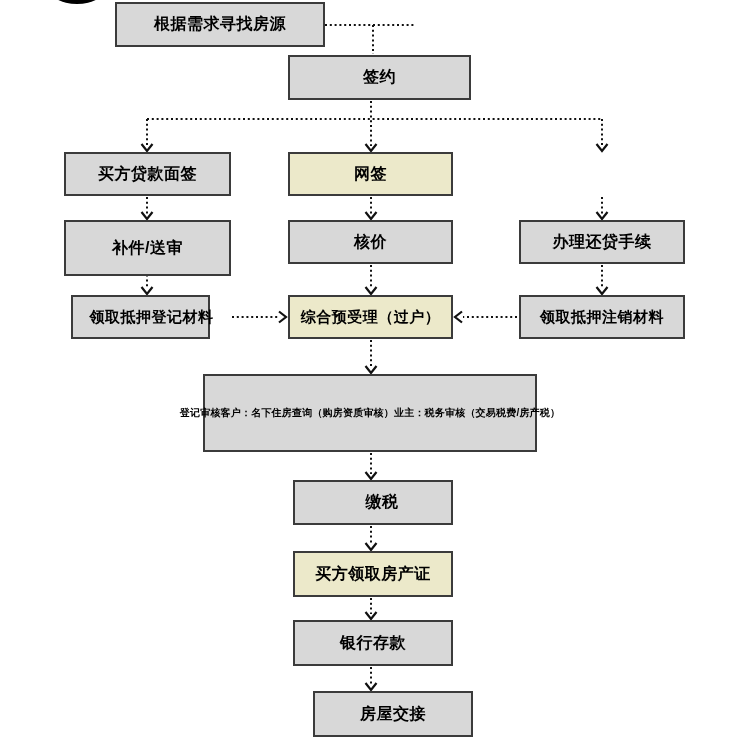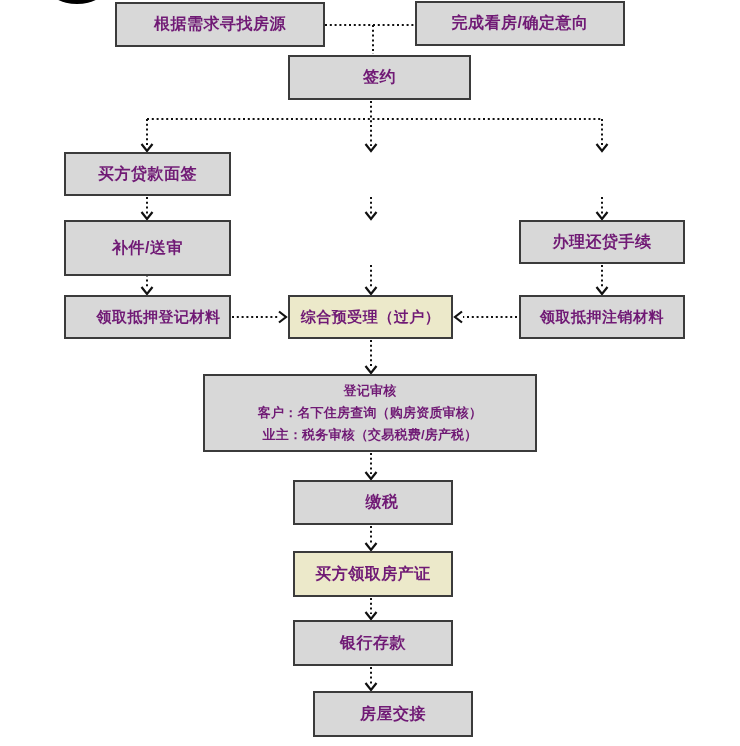--- a/index.html
+++ b/index.html
@@ -8,37 +8,37 @@
     background:#ffffff;
     font-family:"Liberation Sans","DejaVu Sans",sans-serif;
   }
   .stage{position:absolute;left:0;top:0;width:740px;height:746px;}
   .node{
     position:absolute;
     box-sizing:border-box;
     border:2px solid #3b3b3b;
     background:#d8d8d8;
     display:flex;align-items:center;justify-content:center;
-    font-weight:bold;font-size:16px;color:#701a75;
+    font-weight:bold;font-size:16px;color:#000000;
     letter-spacing:0.5px;
     white-space:nowrap;
   }
   .node.hl{background:#ece9ca;}
   .node.multiline{
-    flex-direction:column;
-    font-size:13px;line-height:22px;
+    flex-direction:row;
+    font-size:10px;line-height:22px;
     letter-spacing:0.2px;
   }
   
   .n-find-house            {left:115px; top:2px;   width:210px; height:45px;}
   .n-confirm-intent        {left:415px; top:1px;   width:210px; height:45px;}
   .n-sign-contract         {left:288px; top:55px;  width:183px; height:45px;}
   .n-buyer-loan-interview  {left:64px;  top:152px; width:167px; height:44px;}
   .n-supplement-review     {left:64px;  top:220px; width:167px; height:56px;}
-  .n-collect-mortgage-reg  {left:64px;  top:295px; width:167px; height:44px; font-size:15px;padding-left:22px;}
+  .n-collect-mortgage-reg  {left:71px;  top:295px; width:139px; height:44px; font-size:15px;padding-left:22px;}
   .n-online-sign           {left:288px; top:152px; width:165px; height:44px;}
   .n-price-verification    {left:288px; top:220px; width:165px; height:44px;}
   .n-pre-acceptance        {left:288px; top:295px; width:165px; height:44px; font-size:15px;}
   .n-seller-repayment      {left:519px; top:152px; width:166px; height:44px;}
   .n-repay-loan-procedure  {left:519px; top:220px; width:166px; height:44px;}
   .n-collect-mortgage-cxl  {left:519px; top:295px; width:166px; height:44px; font-size:15px;}
   .n-registration-review   {left:203px; top:374px; width:334px; height:78px;}
   .n-pay-tax               {left:293px; top:480px; width:160px; height:45px;padding-left:18px;}
   .n-buyer-cert            {left:293px; top:551px; width:160px; height:46px;}
   .n-bank-deposit          {left:293px; top:620px; width:160px; height:46px;text-align:center;}
@@ -95,27 +95,28 @@
       <polyline class="ah" points="462,311.5 455,317 462,322.5"></polyline>
       <polyline class="ah" points="365.5,366 371,373 376.5,366"></polyline>
       <polyline class="ah" points="365.5,472 371,479 376.5,472"></polyline>
       <polyline class="ah" points="365.5,543 371,550 376.5,543"></polyline>
       <polyline class="ah" points="365.5,612 371,619 376.5,612"></polyline>
       <polyline class="ah" points="365.5,683 371,690 376.5,683"></polyline>
     </g>
   </svg>
 
   <div class="node n-find-house">根据需求寻找房源</div>
-  <div class="node n-confirm-intent">完成看房/确定意向</div>
   <div class="node n-sign-contract">签约</div>
 
   <div class="node n-buyer-loan-interview">买方贷款面签</div>
   <div class="node n-supplement-review">补件/送审</div>
   <div class="node n-collect-mortgage-reg">领取抵押登记材料</div>
 
+  <div class="node hl n-online-sign">网签</div>
+  <div class="node n-price-verification">核价</div>
   <div class="node hl n-pre-acceptance">综合预受理（过户）</div>
 
   <div class="node n-collect-mortgage-cxl">领取抵押注销材料</div>
   <div class="node n-repay-loan-procedure">办理还贷手续</div>
 
   <div class="node multiline n-registration-review">
     <span>登记审核</span>
     <span>客户：名下住房查询（购房资质审核）</span>
     <span>业主：税务审核（交易税费/房产税）</span>
   </div>

